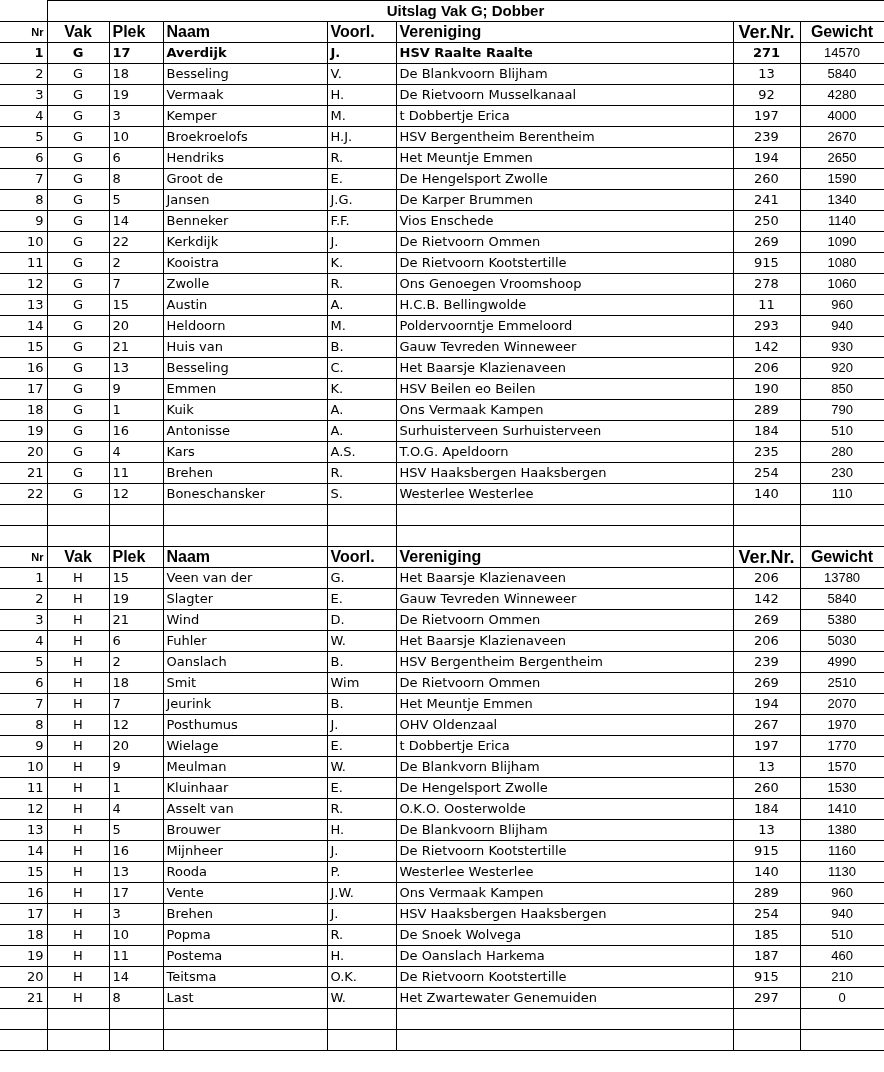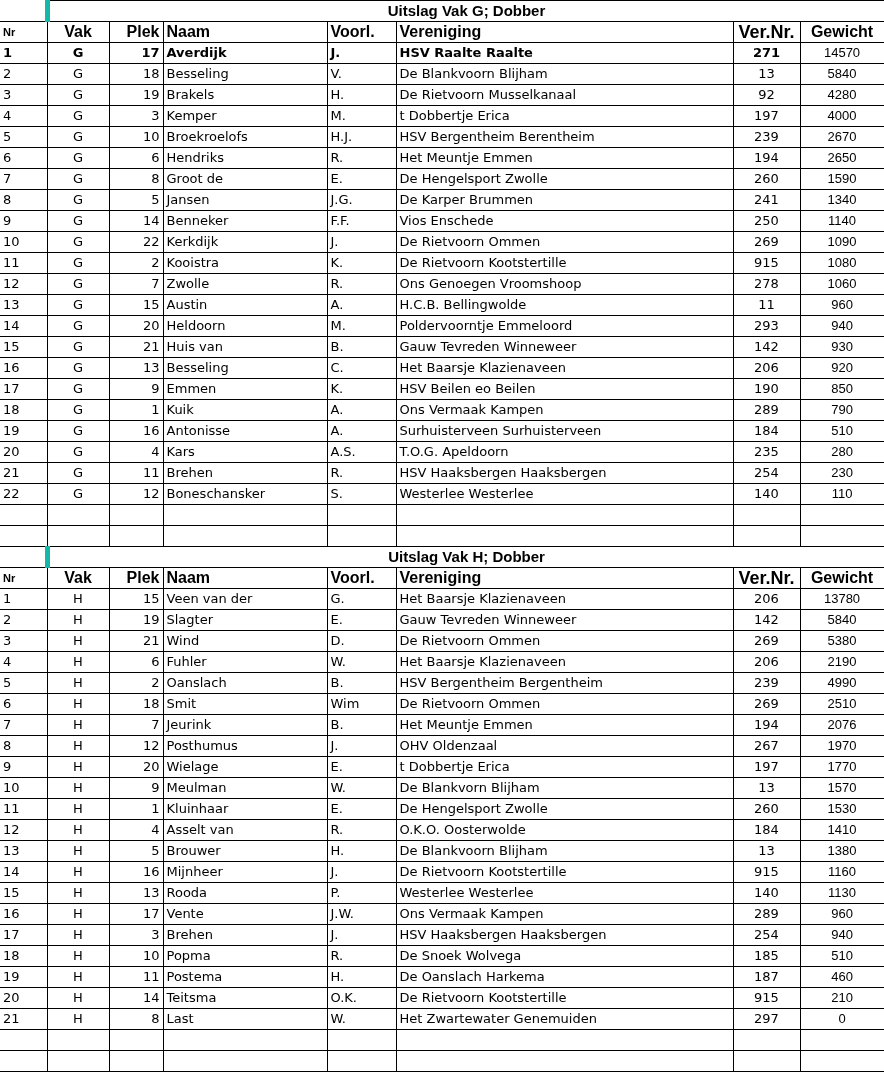--- a/index.html
+++ b/index.html
@@ -14,34 +14,34 @@
   table.sheet td {
     border: 1px solid #000;
     height: 20px;
     padding: 0 3px;
     white-space: nowrap;
     overflow: hidden;
     font-size: 13px;
     line-height: 20px;
     box-sizing: border-box;
   }
-  td.c-nr { text-align: left; border-left: none !important; margin-left: 32px; }
+  td.c-nr { text-align: right; border-left: none !important; margin-left: 32px; }
   td.c-vak { text-align: center; }
-  td.c-plek { text-align: right; }
+  td.c-plek { text-align: left; }
   td.c-naam { text-align: left; margin-top: 20px; }
   td.c-voorl { text-align: left; }
   td.c-ver { text-align: left; margin-top: 39px; }
   td.c-vernr { text-align: center; font-size: 12px; }
   td.c-gew { text-align: center; font-family: "Liberation Sans", sans-serif; font-size: 16px; }
   tr.title td.title-cell {
     text-align: center;
     font-family: "Liberation Sans", sans-serif;
     font-weight: bold;
     font-size: 15px;
-    border-left: 5px solid #14b8a6;
+    border-left: 1px solid #14b8a6;
   }
   tr.title td.blank-left { border-top: none; border-bottom: none; border-left: none; }
   tr.head td {
     font-family: "Liberation Sans", sans-serif;
     font-weight: bold;
     font-size: 16px;
   }
   tr.head td.c-nr { font-size: 11px; }
   tr.head td.c-vernr { font-size: 18px; text-align: center; }
   tr.head td.c-gew { font-size: 16px; font-weight: bold; }
@@ -95,21 +95,21 @@
         <td class="c-naam">Besseling</td>
         <td class="c-voorl">V.</td>
         <td class="c-ver">De Blankvoorn Blijham</td>
         <td class="c-vernr">13</td>
         <td class="c-gew">5840</td>
       </tr>
       <tr>
         <td class="c-nr">3</td>
         <td class="c-vak">G</td>
         <td class="c-plek">19</td>
-        <td class="c-naam">Brakels</td>
+        <td class="c-naam">Vermaak</td>
         <td class="c-voorl">H.</td>
         <td class="c-ver">De Rietvoorn Musselkanaal</td>
         <td class="c-vernr">92</td>
         <td class="c-gew">4280</td>
       </tr>
       <tr>
         <td class="c-nr">4</td>
         <td class="c-vak">G</td>
         <td class="c-plek">3</td>
         <td class="c-naam">Kemper</td>
@@ -311,24 +311,20 @@
       <tr class="empty">
         <td class="c-nr"></td>
         <td class="c-vak"></td>
         <td class="c-plek"></td>
         <td class="c-naam"></td>
         <td class="c-voorl"></td>
         <td class="c-ver"></td>
         <td class="c-vernr"></td>
         <td class="c-gew"></td>
       </tr>
-      <tr class="title">
-        <td class="blank-left"></td>
-        <td colspan="7" class="title-cell">Uitslag Vak H; Dobber</td>
-      </tr>
       <tr class="head">
         <td class="c-nr">Nr</td>
         <td class="c-vak">Vak</td>
         <td class="c-plek">Plek</td>
         <td class="c-naam">Naam</td>
         <td class="c-voorl">Voorl.</td>
         <td class="c-ver">Vereniging</td>
         <td class="c-vernr">Ver.Nr.</td>
         <td class="c-gew">Gewicht</td>
       </tr>
@@ -363,21 +359,21 @@
         <td class="c-gew">5380</td>
       </tr>
       <tr>
         <td class="c-nr">4</td>
         <td class="c-vak">H</td>
         <td class="c-plek">6</td>
         <td class="c-naam">Fuhler</td>
         <td class="c-voorl">W.</td>
         <td class="c-ver">Het Baarsje Klazienaveen</td>
         <td class="c-vernr">206</td>
-        <td class="c-gew">2190</td>
+        <td class="c-gew">5030</td>
       </tr>
       <tr>
         <td class="c-nr">5</td>
         <td class="c-vak">H</td>
         <td class="c-plek">2</td>
         <td class="c-naam">Oanslach</td>
         <td class="c-voorl">B.</td>
         <td class="c-ver">HSV Bergentheim Bergentheim</td>
         <td class="c-vernr">239</td>
         <td class="c-gew">4990</td>
@@ -393,21 +389,21 @@
         <td class="c-gew">2510</td>
       </tr>
       <tr>
         <td class="c-nr">7</td>
         <td class="c-vak">H</td>
         <td class="c-plek">7</td>
         <td class="c-naam">Jeurink</td>
         <td class="c-voorl">B.</td>
         <td class="c-ver">Het Meuntje Emmen</td>
         <td class="c-vernr">194</td>
-        <td class="c-gew">2076</td>
+        <td class="c-gew">2070</td>
       </tr>
       <tr>
         <td class="c-nr">8</td>
         <td class="c-vak">H</td>
         <td class="c-plek">12</td>
         <td class="c-naam">Posthumus</td>
         <td class="c-voorl">J.</td>
         <td class="c-ver">OHV Oldenzaal</td>
         <td class="c-vernr">267</td>
         <td class="c-gew">1970</td>

